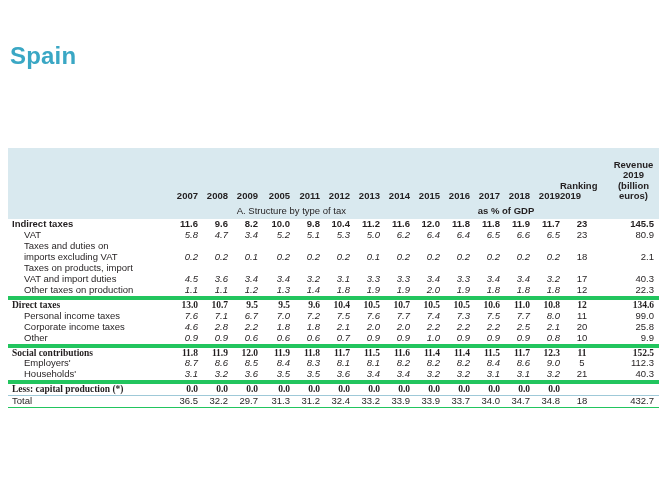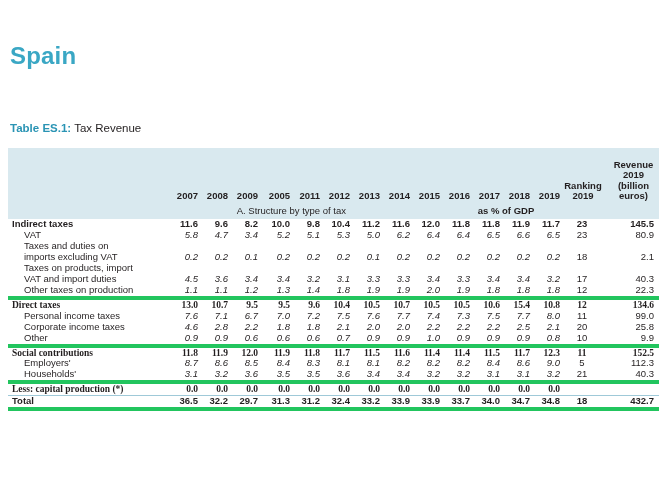--- a/index.html
+++ b/index.html
@@ -67,21 +67,21 @@
     text-align: right;
     padding: 2px 3px 5px 3px;
     line-height: 1.12;
     vertical-align: bottom;
     height: 54px;
   }
   thead th.h-blank {
     text-align: left;
   }
   thead th.h-rank {
-    text-align: center;
+    text-align: left;
     padding-right: 4px;
   }
   thead th.h-rev {
     text-align: center;
     padding-right: 5px;
   }
   
   tr.band td {
     background: #d9e9ef;
     font-size: 9.5px;
@@ -124,37 +124,34 @@
   tbody td.rev {
     text-align: right;
     padding-right: 8px;
   }
   tr.rule-top td {
     border-top: 4px solid #22c55e;
     font-family: Liberation Serif, serif;
   }
   tr.total td {
     border-top: 1px solid #9fc9d8;
-    border-bottom: 4px solid #22c55e;
-    font-weight: bold;
+    border-bottom: 1px solid #22c55e;
+    font-weight: normal;
   }
   tr.two-line td.label {
     line-height: 1.15;
   }
 </style>
 </head>
 <body>
 
 <div class="page">
 
   <div class="doc-title">Spain</div>
 
-  <div class="table-caption">
-    <span class="cap-label">Table ES.1:</span><span> Tax Revenue</span>
-  </div>
 
   <div class="tbl-wrap">
     <table class="tax">
       <colgroup>
         <col style="width:160px">
         <col style="width:30px">
           <col style="width:30px">
           <col style="width:30px">
         <col style="width:32px">
           <col style="width:30px">
@@ -310,21 +307,21 @@
           <td class="num">10.7</td>
           <td class="num">9.5</td>
           <td class="num">9.5</td>
           <td class="num">9.6</td>
           <td class="num">10.4</td>
           <td class="num">10.5</td>
           <td class="num">10.7</td>
           <td class="num">10.5</td>
           <td class="num">10.5</td>
           <td class="num">10.6</td>
-          <td class="num">15.4</td>
+          <td class="num">11.0</td>
           <td class="num">10.8</td>
           <td class="rank">12</td>
           <td class="rev">134.6</td>
         </tr>
 
         <tr class="italic">
           <td class="label indent">Personal income taxes</td>
           <td class="num">7.6</td>
           <td class="num">7.1</td>
           <td class="num">6.7</td>

